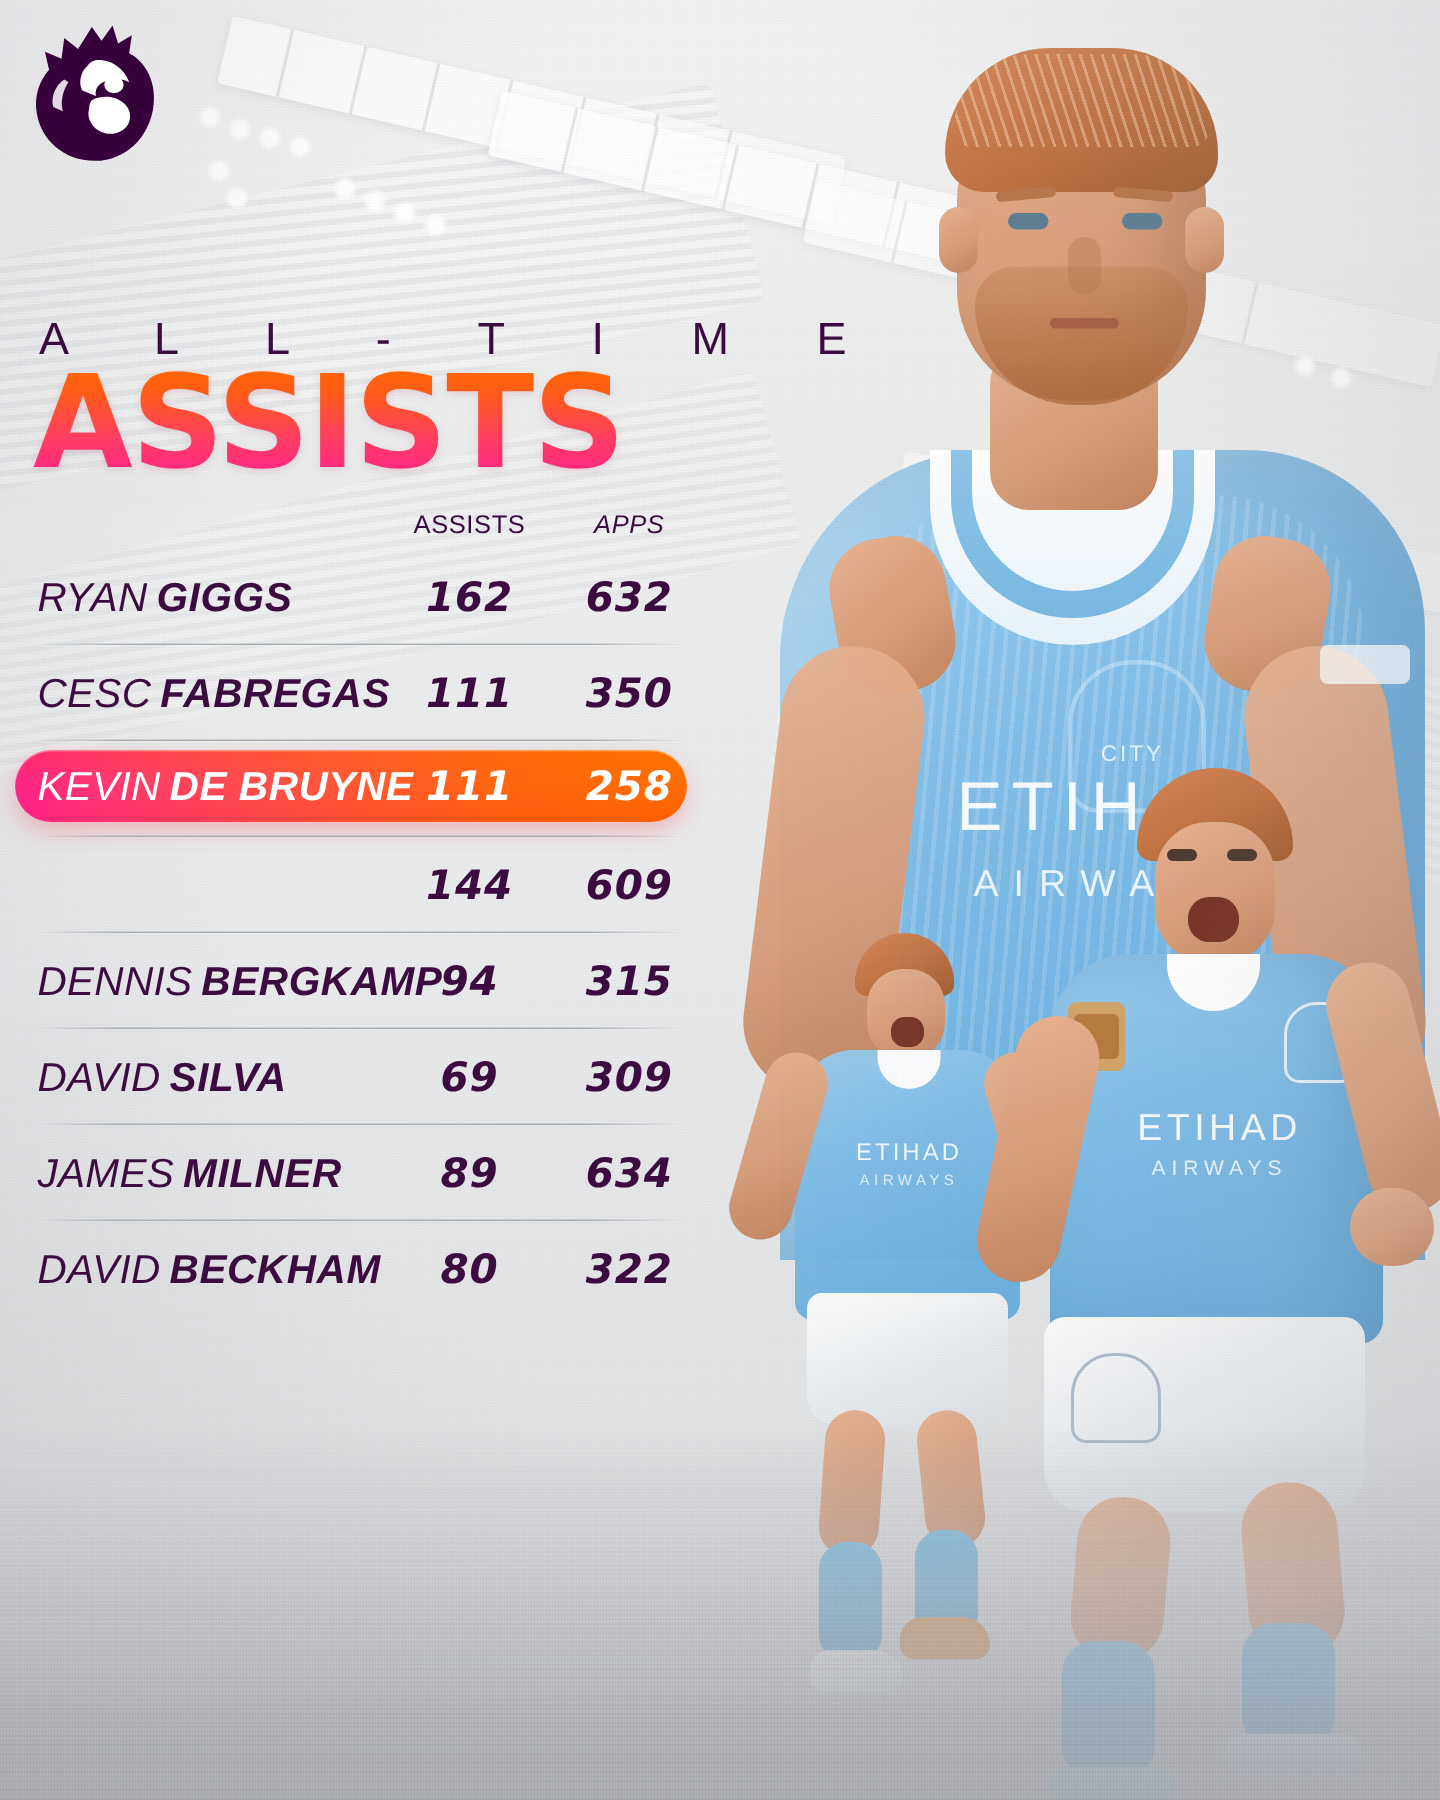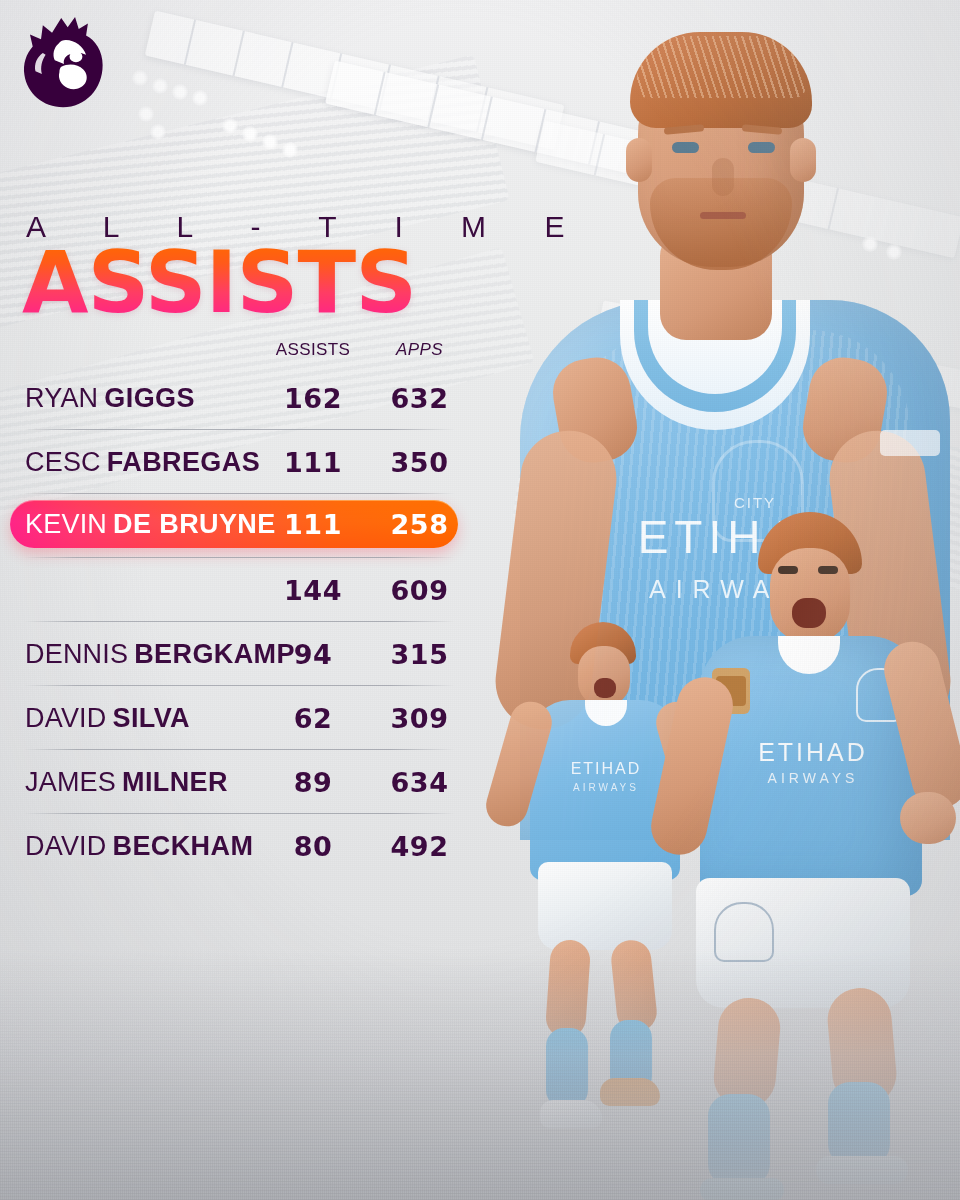--- a/index.html
+++ b/index.html
@@ -71,21 +71,21 @@
   
   .table{position:absolute;left:0;top:340px;width:470px;}
   .col-head{position:relative;height:26px;}
   .col-head .h{
     position:absolute;font-size:17px;color:#3a0b3f;font-weight:400;letter-spacing:.4px;
     text-align:center;top:0;
   }
   .h-assists{left:258px;width:110px;}
   .h-apps{left:372px;width:95px;font-style:italic;}
 
-  .row{position:relative;height:64px;}
+  .row{position:relative;height:64px;font-style:italic;}
   .row .name{
     position:absolute;left:25px;top:17px;font-size:27px;color:#3c0b40;white-space:nowrap;
     letter-spacing:.2px;
   }
   .row .name .first{font-weight:300;}
   .row .name .last{font-weight:bold;margin-left:6px;letter-spacing:.4px;}
   .row .assists, .row .apps{
     position:absolute;top:17px;font-size:27px;font-weight:bold;color:#3c0b40;text-align:center;
     font-family:"DejaVu Sans", sans-serif;letter-spacing:.5px;
   }
@@ -337,31 +337,31 @@
           <div class="divider"></div>
         </div>
         <div class="row">
           <div class="name"><span class="first">DENNIS</span><span class="last">BERGKAMP</span></div>
           <div class="assists">94</div>
           <div class="apps">315</div>
           <div class="divider"></div>
         </div>
         <div class="row">
           <div class="name"><span class="first">DAVID</span><span class="last">SILVA</span></div>
-          <div class="assists">62</div>
+          <div class="assists">69</div>
           <div class="apps">309</div>
           <div class="divider"></div>
         </div>
         <div class="row">
           <div class="name"><span class="first">JAMES</span><span class="last">MILNER</span></div>
           <div class="assists">89</div>
           <div class="apps">634</div>
           <div class="divider"></div>
         </div>
         <div class="row">
           <div class="name"><span class="first">DAVID</span><span class="last">BECKHAM</span></div>
           <div class="assists">80</div>
-          <div class="apps">492</div>
+          <div class="apps">322</div>
         </div>
       </div>
   </div>
 
 </div>
 
 </body></html>

